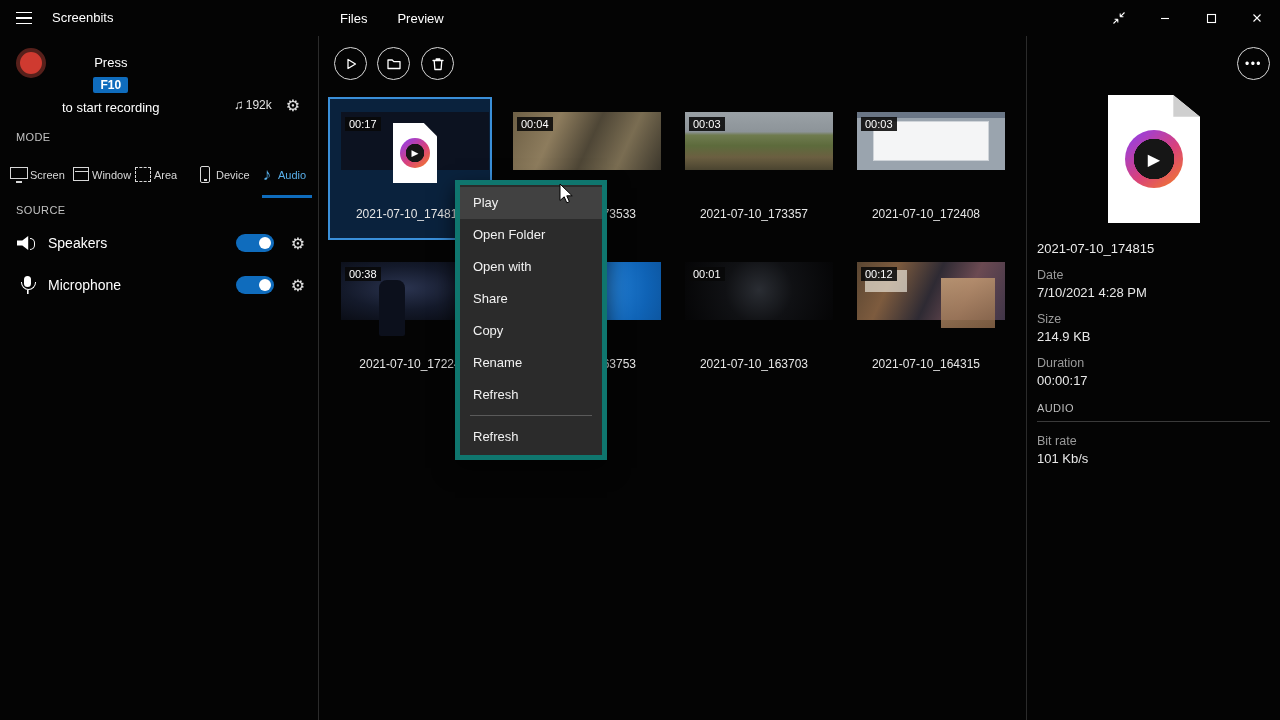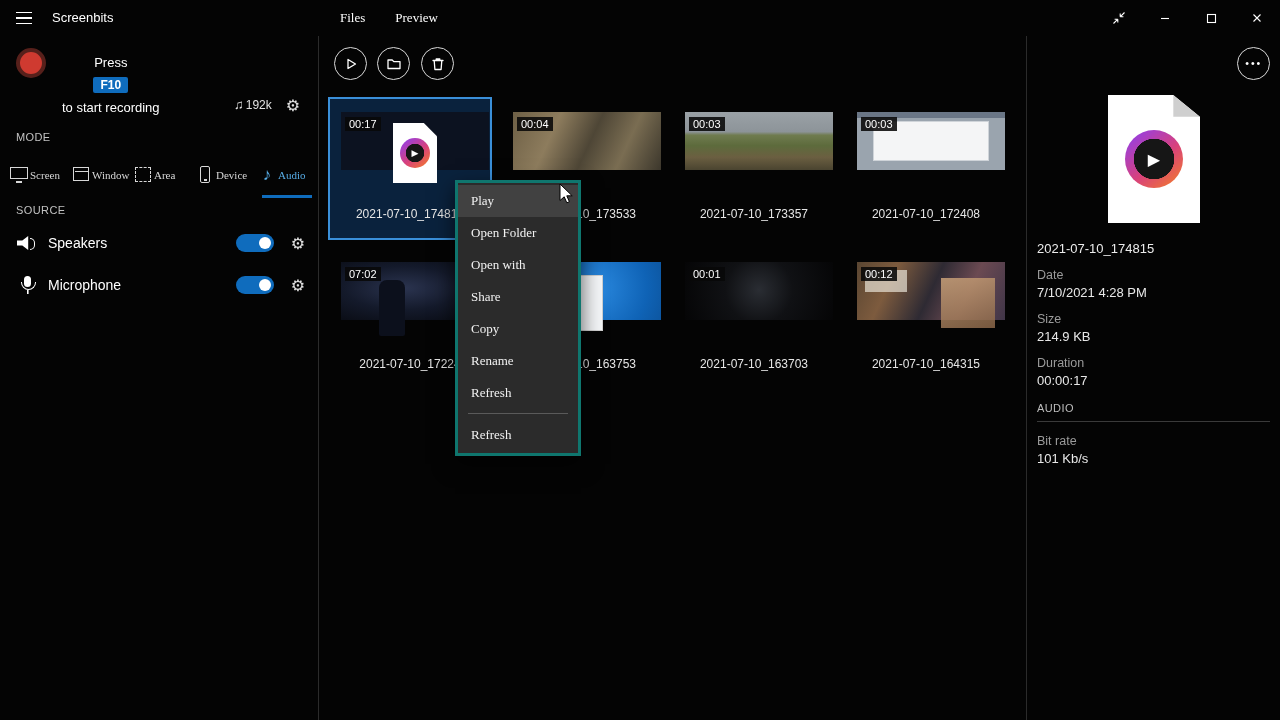--- a/index.html
+++ b/index.html
@@ -1,17 +1,17 @@
 <!DOCTYPE html>
 <html style="--accent: #0f6cbd; --accent-light: #58aee8; --selection: #3a8fd9;"><head>
 <meta charset="utf-8">
 <style>
   * { margin:0; padding:0; box-sizing:border-box; }
   html,body { background:#000; }
-  button { font-family:Liberation Serif, serif; background:none; border:none; cursor:default; }
+  button { font-family:Liberation Sans, sans-serif; background:none; border:none; cursor:default; }
   .app {
     position:relative; width:1280px; height:720px; overflow:hidden;
     background:#040404; color:#fff;
     font-family:"Liberation Sans", sans-serif;
   }
   
   .topbar { position:absolute; top:0; left:0; right:0; height:36px; }
   .hamburger { position:absolute; left:0; top:0; width:48px; height:36px;
     display:flex; flex-direction:column; justify-content:center; align-items:center; gap:4px; }
   .hline { width:16px; height:1.6px; background:#fff; }
@@ -128,22 +128,22 @@
                linear-gradient(140deg,#8a3ff5 0%,#d8417c 55%,#f58023 100%); }
   .play-badge::after { content:"\25B6"; }
   .detail-body { position:absolute; left:10px; right:10px; top:205px; }
   .filename { font-size:13px; color:#ececec; }
   .dfield { margin-top:12px; }
   .dlabel { font-size:12.5px; color:#9b9b9b; }
   .dvalue { font-size:13px; color:#e8e8e8; margin-top:3px; }
   .dsection { margin-top:14px; font-size:11px; color:#bdbdbd; letter-spacing:.4px;
     padding-bottom:7px; border-bottom:1px solid #3a3a3a; }
   
-  .ctxmenu { position:absolute; left:455px; top:180px; width:126px; background:#2b2b2b;
-    border:3px solid #0f766e; box-shadow:0 8px 20px rgba(0,0,0,.65); padding:2px 0; z-index:50; }
+  .ctxmenu { position:absolute; left:455px; top:180px; width:152px; background:#2b2b2b;
+    border:5px solid #0f766e; box-shadow:0 8px 20px rgba(0,0,0,.65); padding:2px 0; z-index:50; }
   .citem { display:block; width:100%; height:32px; line-height:32px; text-align:left;
     padding-left:13px; font-size:13px; color:#f2f2f2; }
   .citem.hl { background:#414141; }
   .citem.sep { margin-top:10px; position:relative; }
   .citem.sep::before { content:""; position:absolute; top:-6px; left:10px; right:10px; height:1px; background:#5a5a5a; }
   
   .cursor { position:absolute; left:556px; top:183px; z-index:60; }
 </style>
 </head>
 <body>
@@ -303,21 +303,21 @@
           <div class="thumb">
             <div class="art t-document"></div>
             <span class="dur">00:03</span>
           </div>
           <div class="glabel">2021-07-10_172408</div>
         </div>
 
         <div class="gitem" style="left: 9px; top: 211px;">
           <div class="thumb">
             <div class="art t-darkgame"></div>
-            <span class="dur">07:02</span>
+            <span class="dur">00:38</span>
           </div>
           <div class="glabel">2021-07-10_17224</div>
         </div>
 
         <div class="gitem" style="left: 181px; top: 211px;">
           <div class="thumb">
             <div class="art t-desktop"></div>
 
           </div>
           <div class="glabel">2021-07-10_163753</div>

